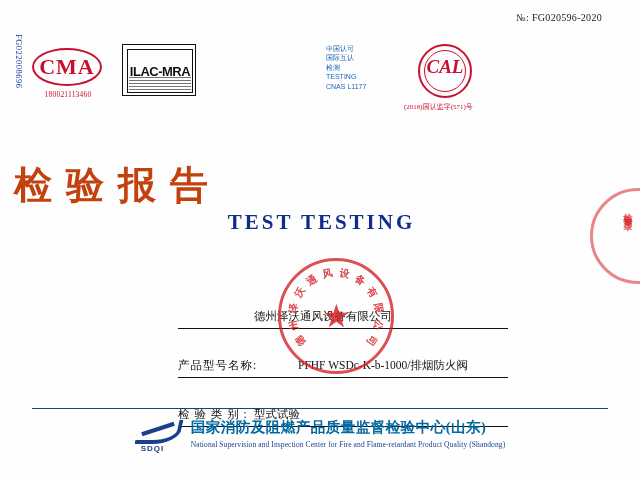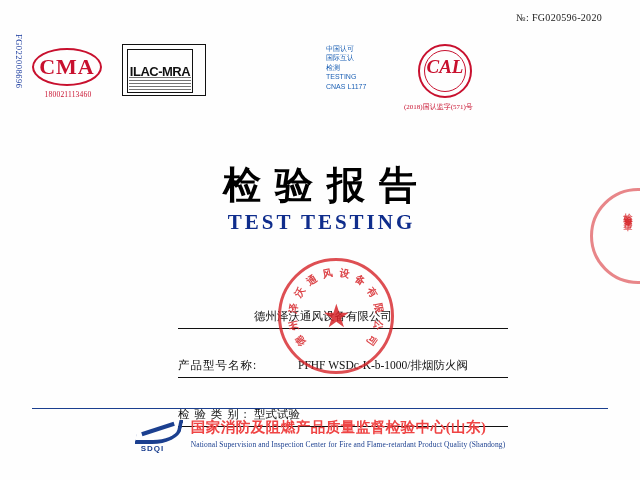--- a/index.html
+++ b/index.html
@@ -94,21 +94,21 @@
     position: absolute;
     left: 92px;
     top: 0px;
     width: 74px;
     height: 56px;
   }
   .ilac-box {
     position: absolute;
     left: 0;
     top: 0;
-    width: 84px;
+    width: 74px;
     height: 52px;
     border: 1.5px solid #111;
     box-sizing: border-box;
   }
   .ilac-inner {
     position: absolute;
     left: 4px;
     top: 4px;
     width: 66px;
     height: 44px;
@@ -241,24 +241,23 @@
     font-size: 7px;
     color: #c8102e;
     white-space: nowrap;
   }
   
   .title-cn {
     position: absolute;
     top: 160px;
     left: 0;
     width: 640px;
-    text-align: center;
     font-size: 38px;
     font-weight: bold;
-    color: #000000;
+    color: #c2410c;
     letter-spacing: 14px;
     text-indent: 14px;
     font-family: "Liberation Serif", serif;
   }
   .title-en {
     position: absolute;
     top: 210px;
     left: 0;
     width: 640px;
     text-align: center;
@@ -420,21 +419,21 @@
     top: 24px;
     font-size: 8px;
     font-weight: bold;
     color: #1b3f8f;
     letter-spacing: 1px;
     font-family: "Liberation Sans", sans-serif;
   }
   .footer-cn {
     font-size: 14.5px;
     font-weight: bold;
-    color: #ef4444;
+    color: #0369a1;
     letter-spacing: 0.5px;
     white-space: nowrap;
     font-family: "Liberation Serif", serif;
   }
   .footer-en {
     margin-top: 3px;
     font-size: 7.5px;
     color: #1b3f8f;
     letter-spacing: 0.1px;
     white-space: nowrap;

